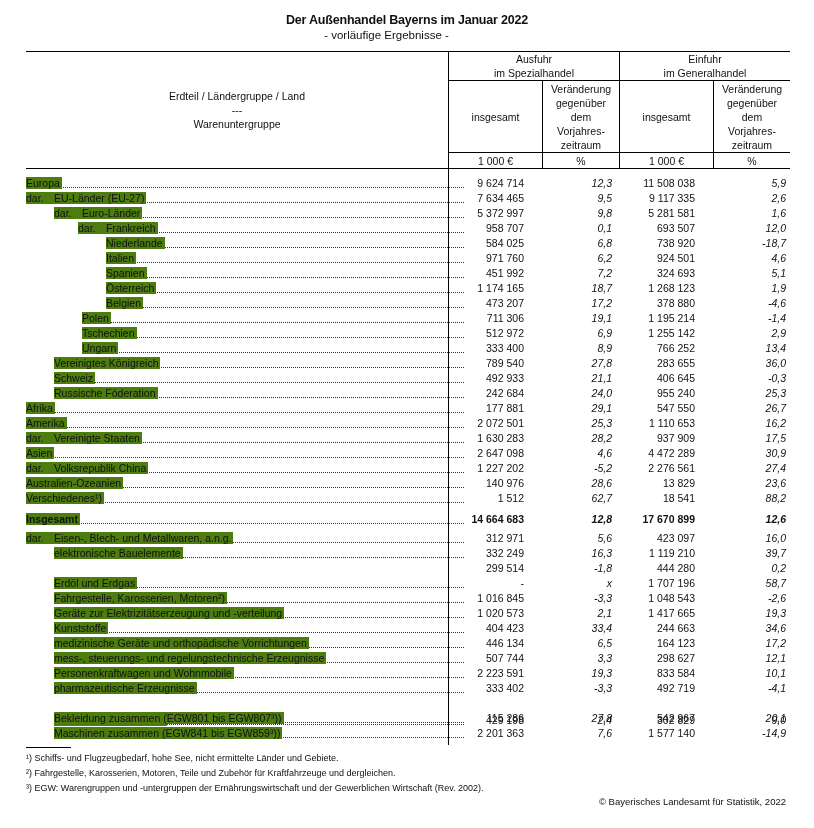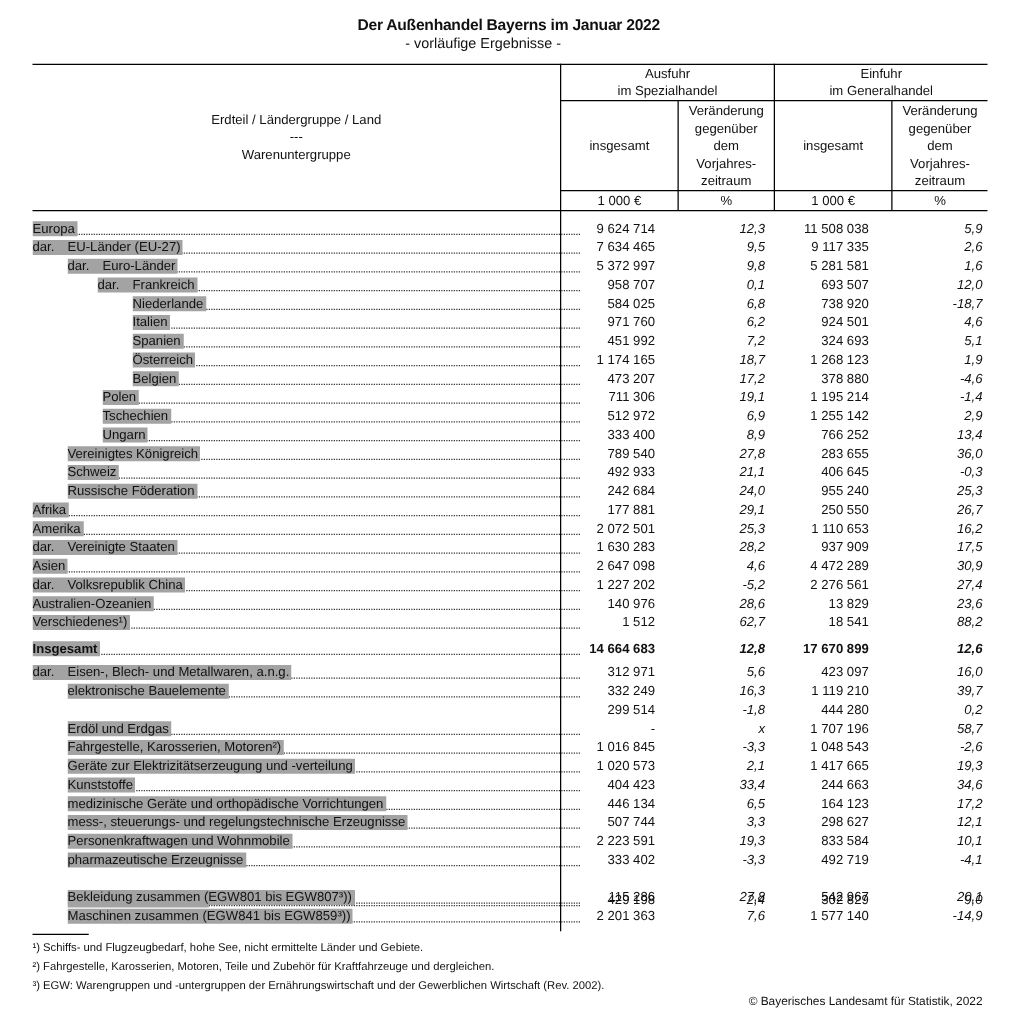--- a/index.html
+++ b/index.html
@@ -19,21 +19,21 @@
     .vline { position: absolute; background: #000; width: 1px; }
     .hcell {
       position: absolute; text-align: center; font-size: 10.5px; line-height: 14px;
       display: flex; align-items: center; justify-content: center; flex-direction: column;
     }
     .row { position: absolute; left: 26px; width: 766px; height: 15px; font-size: 10.5px; line-height: 15px; }
     .row .label {
       position: absolute; top: 0; height: 15px; overflow: hidden; white-space: nowrap;
       right: 328px;
     }
-    .row .label .txt { background: #a3a3a3; padding-right: 2px; position: relative; z-index: 1; }
+    .row .label .txt { background: #4d7c0f; padding-right: 2px; position: relative; z-index: 1; }
     .row .label .pre { display: inline-block; width: 28px; }
     .row .label::after {
       content: ""; position: absolute; left: 0; right: 0; bottom: 3px;
       border-bottom: 1px dotted #333;
     }
     .row.bold { font-weight: bold; }
     .num { position: absolute; top: 0; text-align: right; }
     .c1 { left: 422px; width: 76px; }
     .c2 { left: 516px; width: 70px; font-style: italic; }
     .c3 { left: 592px; width: 77px; }
@@ -196,21 +196,21 @@
       <div class="label" style="left: 28px;"><span class="txt"><span>Russische Föderation</span></span></div>
       <div class="num c1">242 684</div>
       <div class="num c2">24,0</div>
       <div class="num c3">955 240</div>
       <div class="num c4">25,3</div>
     </div>
     <div class="row" style="top: 401px;">
       <div class="label" style="left: 0px;"><span class="txt"><span>Afrika</span></span></div>
       <div class="num c1">177 881</div>
       <div class="num c2">29,1</div>
-      <div class="num c3">250 550</div>
+      <div class="num c3">547 550</div>
       <div class="num c4">26,7</div>
     </div>
     <div class="row" style="top: 416px;">
       <div class="label" style="left: 0px;"><span class="txt"><span>Amerika</span></span></div>
       <div class="num c1">2 072 501</div>
       <div class="num c2">25,3</div>
       <div class="num c3">1 110 653</div>
       <div class="num c4">16,2</div>
     </div>
     <div class="row" style="top: 431px;">

